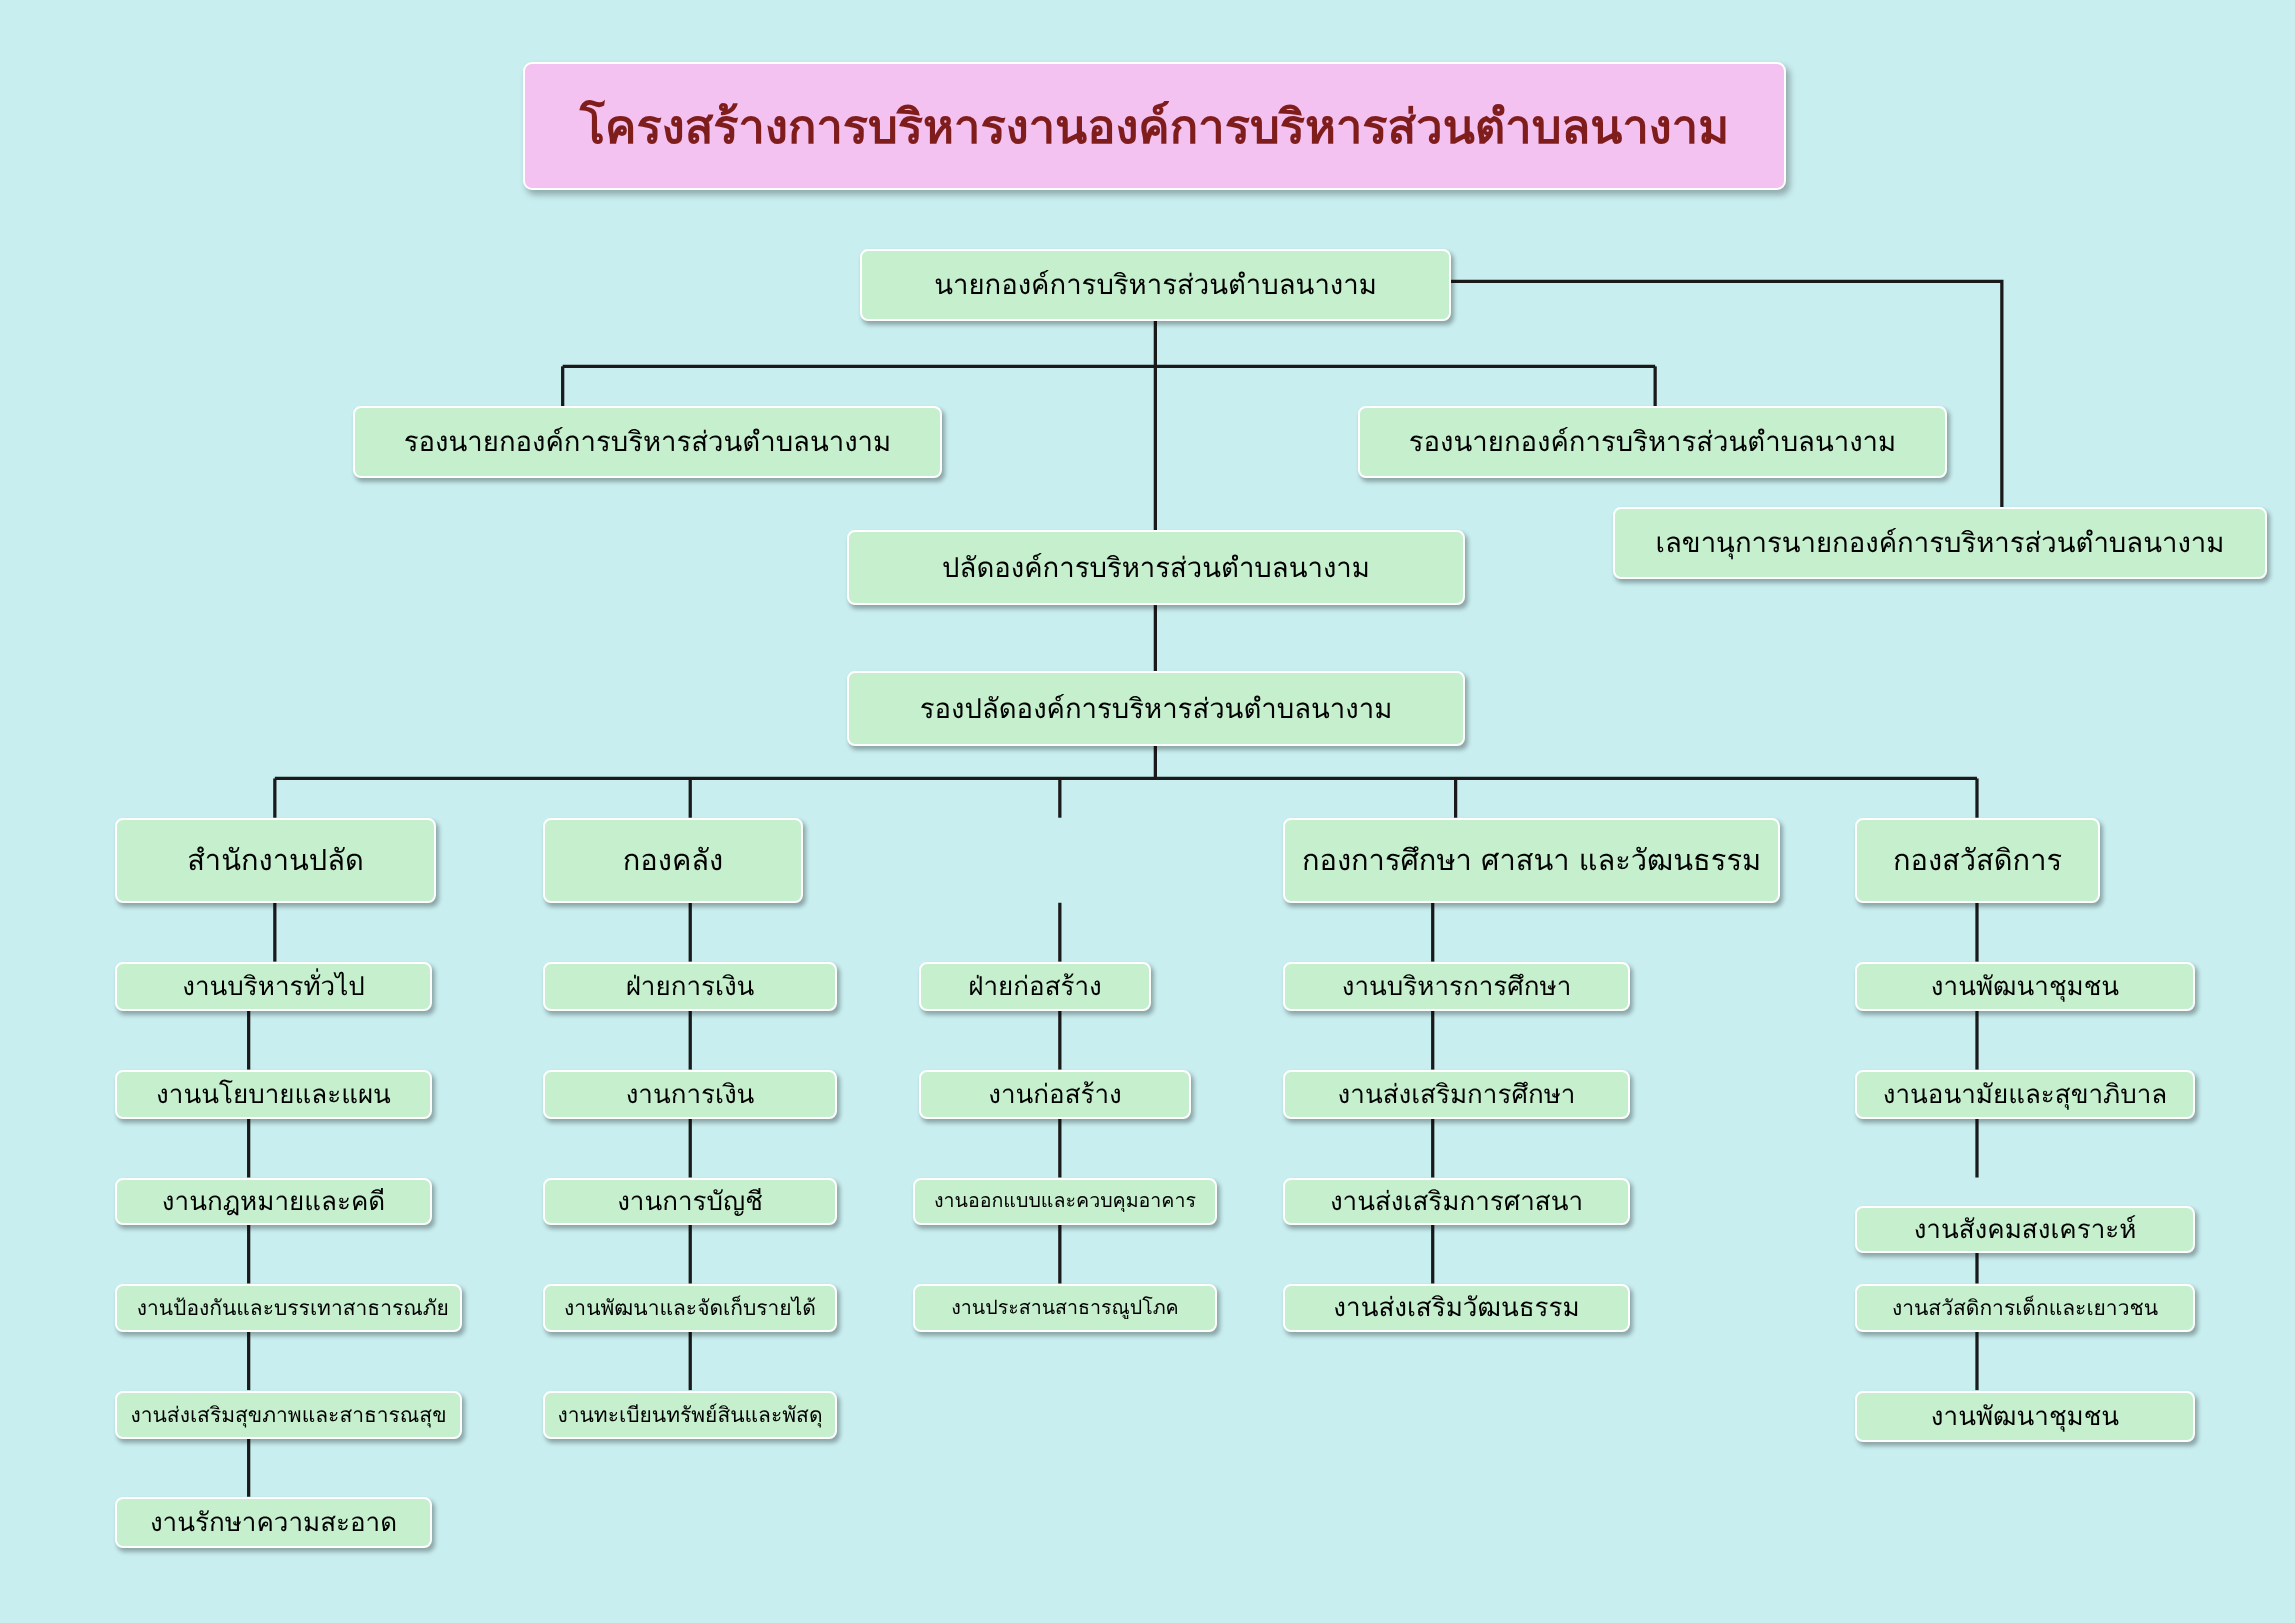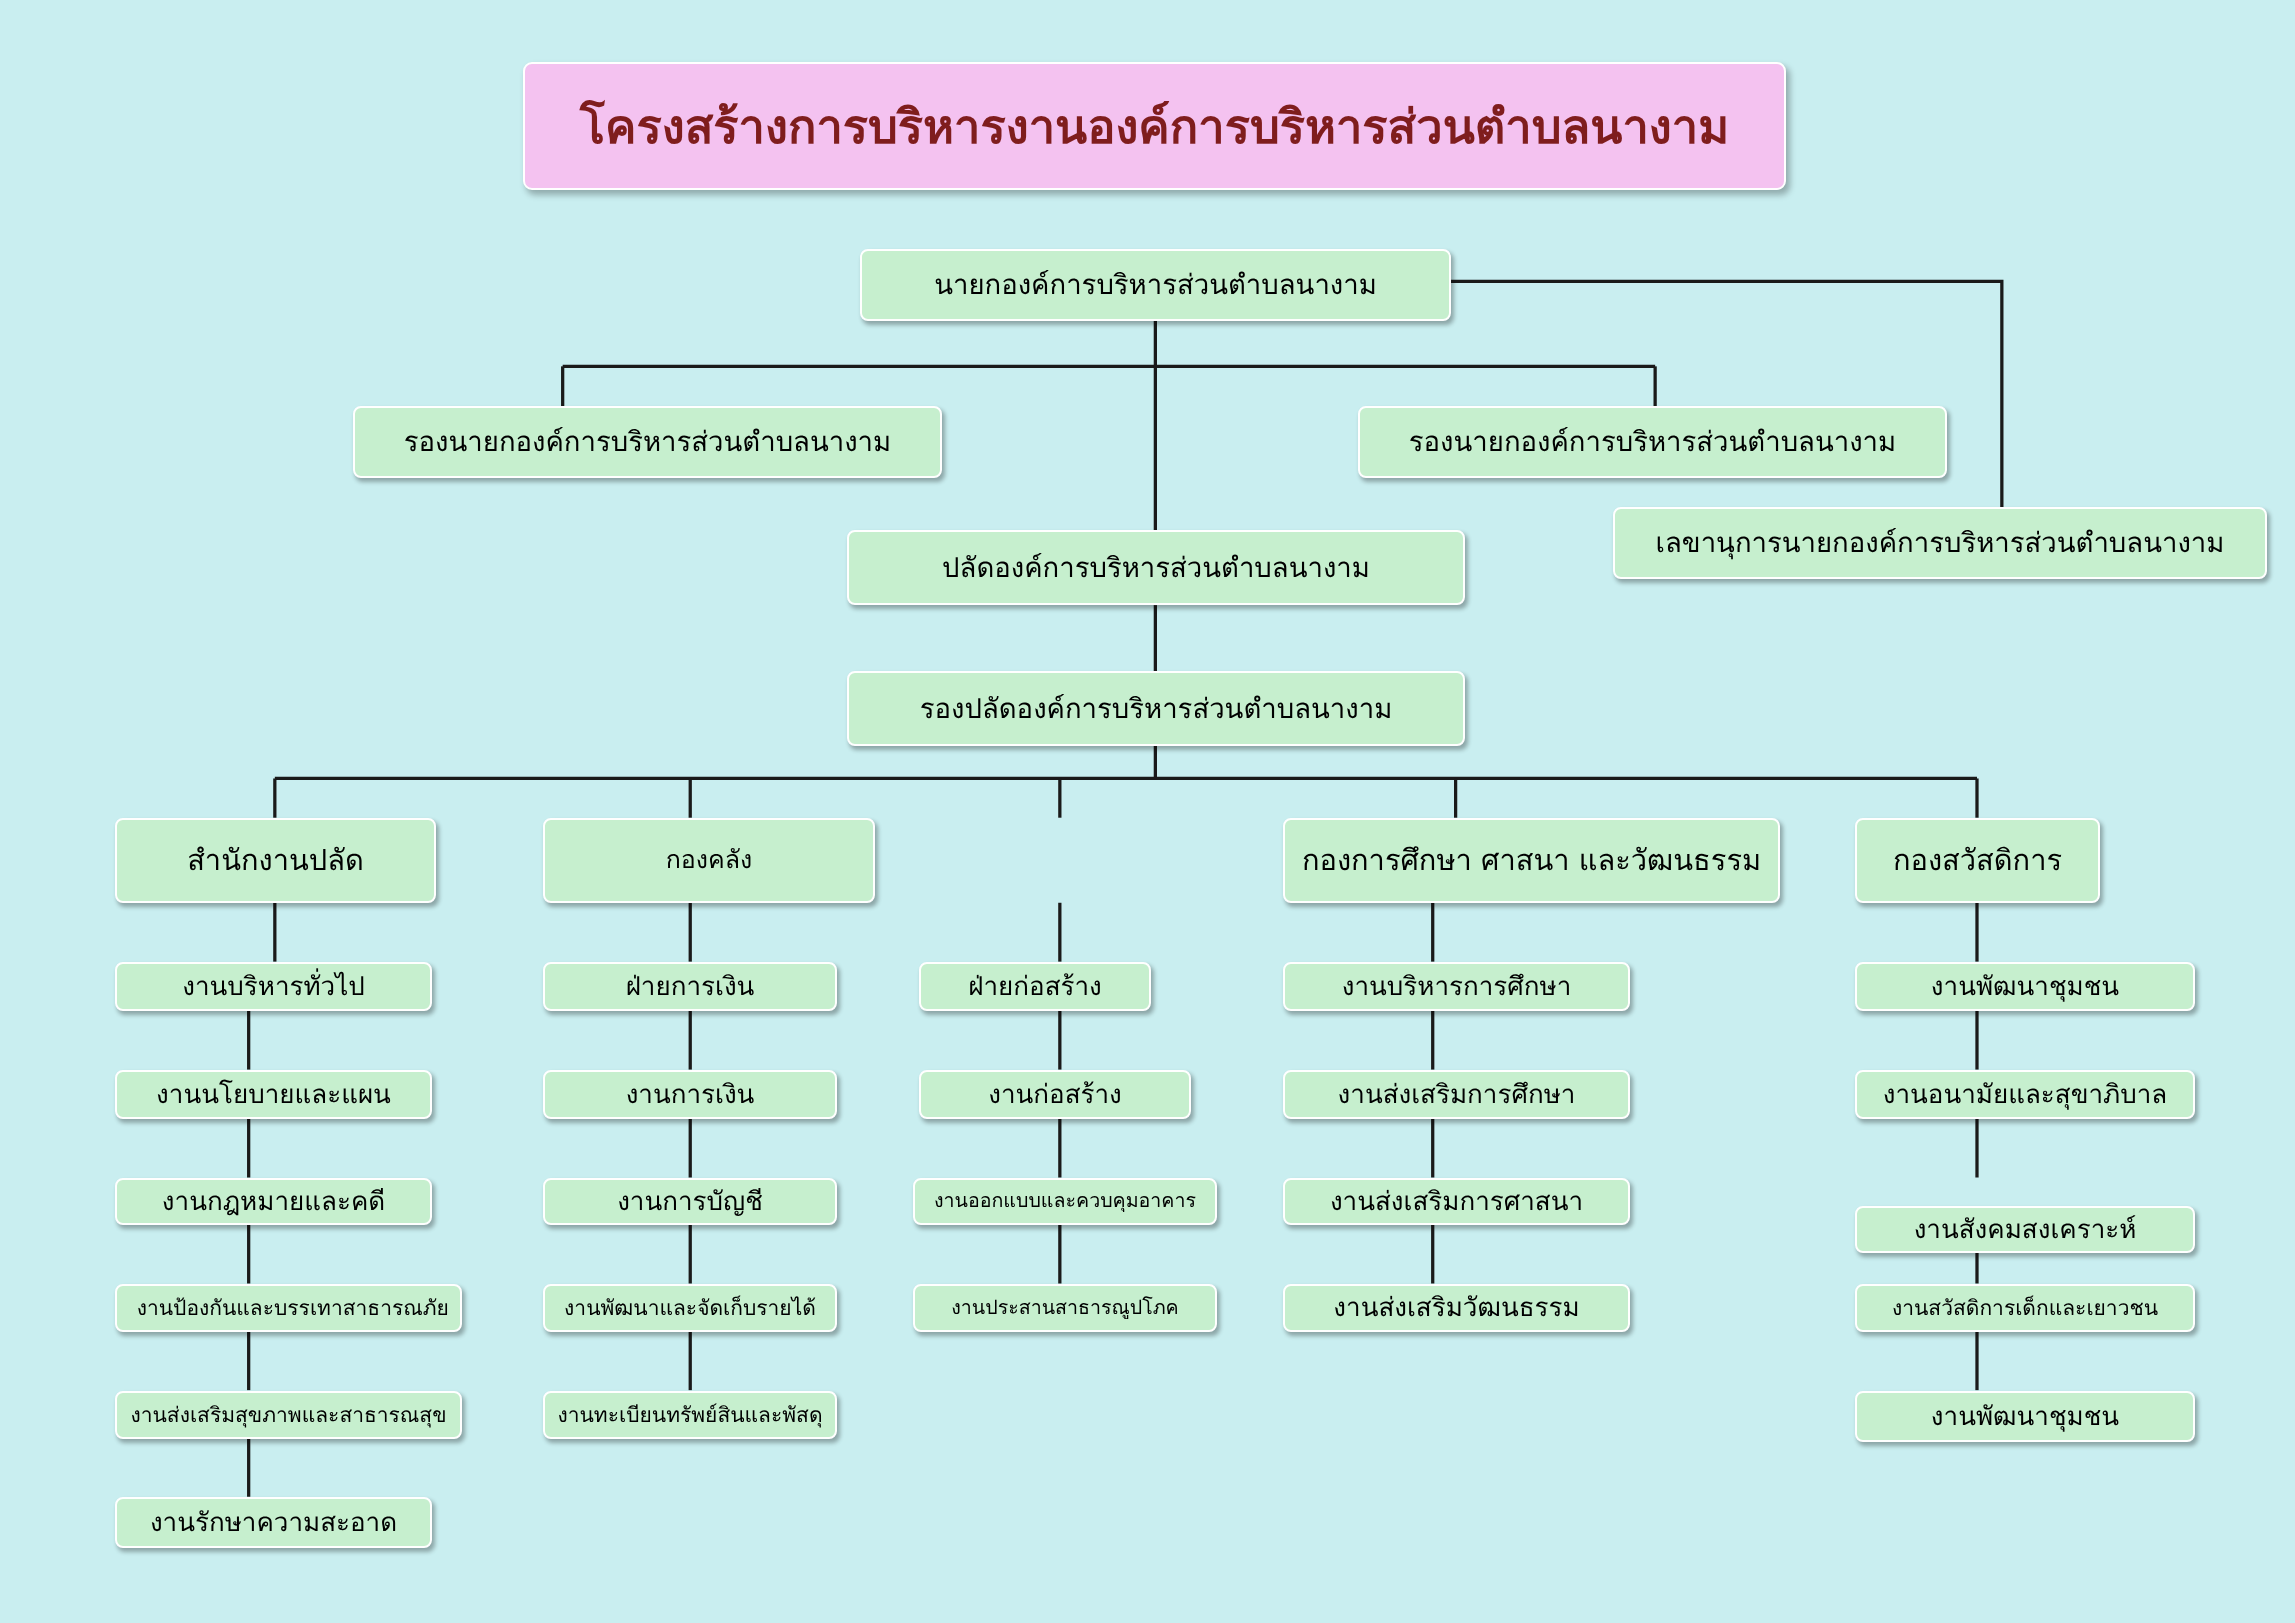--- a/index.html
+++ b/index.html
@@ -162,21 +162,21 @@
   <div class="node" style="left:115px; top:1284px; width:347px; height:48px; font-size:21px;padding-left:15px;">
     <span>งานป้องกันและบรรเทาสาธารณภัย</span>
   </div>
   <div class="node" style="left:115px; top:1391px; width:347px; height:48px; font-size:21px;">
     <span>งานส่งเสริมสุขภาพและสาธารณสุข</span>
   </div>
   <div class="node" style="left:115px; top:1497px; width:317px; height:51px; font-size:26px;">
     <span>งานรักษาความสะอาด</span>
   </div>
 
-  <div class="node" style="left:543px; top:818px; width:332px; height:85px; font-size:25px;">
+  <div class="node" style="left:543px; top:818px; width:260px; height:85px; font-size:29px;">
     <span>กองคลัง</span>
   </div>
   <div class="node" style="left:543px; top:962px; width:294px; height:49px; font-size:26px;">
     <span>ฝ่ายการเงิน</span>
   </div>
   <div class="node" style="left:543px; top:1070px; width:294px; height:49px; font-size:26px;">
     <span>งานการเงิน</span>
   </div>
   <div class="node" style="left:543px; top:1178px; width:294px; height:47px; font-size:26px;">
     <span>งานการบัญชี</span>

